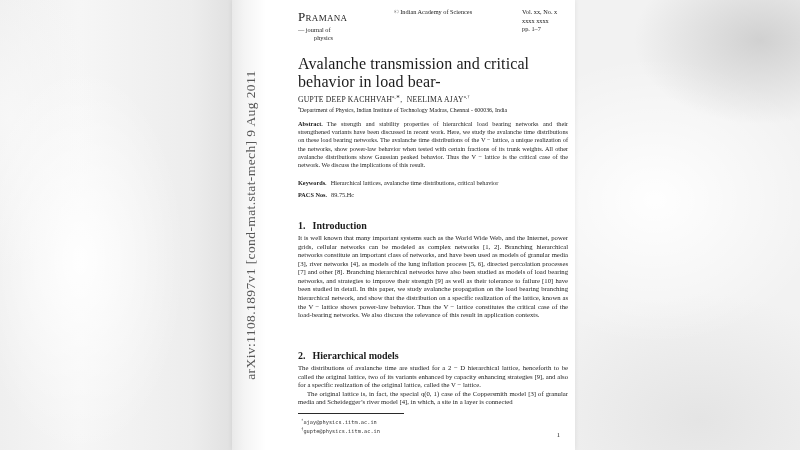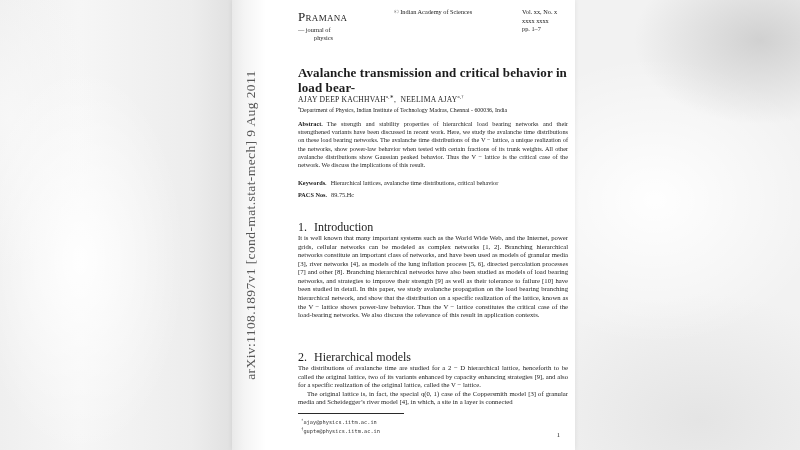--- a/index.html
+++ b/index.html
@@ -22,32 +22,32 @@
     display:flex;align-items:center;justify-content:center;}
   .arxiv-holder span{display:block;transform:rotate(-90deg);white-space:nowrap;
     font-size:13.5px;color:#575757;letter-spacing:.4px;font-family:"Liberation Serif",serif;}
   .content{position:absolute;left:66px;top:0;width:270px;height:450px;color:#1c1c1c;}
   .hdr{position:absolute;top:8px;left:0;width:270px;font-size:6.3px;line-height:1.35;}
   .hdr .jblock{position:absolute;left:0;top:0;width:58px;}
   .jname{font-variant:small-caps;letter-spacing:.3px;font-size:13px;}
   .jsub2{padding-left:16px;}
   .hdr .copy{position:absolute;left:0;top:0;width:270px;text-align:center;}
   .hdr .vblock{position:absolute;right:0;top:0;width:46px;text-align:left;}
-  .title{position:absolute;top:66px;left:0;width:270px;font-weight:bold;
-    font-size:13px;line-height:1.12;letter-spacing:.1px;}
+  .title{position:absolute;top:55px;left:0;width:270px;font-weight:normal;
+    font-size:16px;line-height:1.12;letter-spacing:.1px;}
   .authors{position:absolute;top:94px;left:0;width:270px;font-size:7.6px;letter-spacing:.25px;}
   .authors sup{font-size:4.8px;}
   .affil{position:absolute;top:105px;left:0;width:270px;font-size:5.9px;}
   .affil sup{font-size:4.2px;}
   .abstract{position:absolute;top:120px;left:0;width:270px;font-size:6.25px;
     line-height:1.31;text-align:justify;}
   .para-label{font-weight:bold;margin-right:4px;}
   .kw{position:absolute;top:179px;left:0;width:270px;font-size:6.25px;}
   .pacs{position:absolute;top:191px;left:0;width:270px;font-size:6.25px;}
-  .sec-h{position:absolute;left:0;width:270px;font-weight:normal;font-size:12px;}
+  .sec-h{position:absolute;left:0;width:270px;font-weight:bold;font-size:10px;}
   .sec-h .num{margin-right:7px;}
   .sec1-h{top:220px;}
   .sec1-p{position:absolute;top:234px;left:0;width:270px;font-size:6.7px;
     line-height:1.28;text-align:justify;}
   .sec2-h{top:350px;}
   .sec2-p{position:absolute;top:364px;left:0;width:270px;font-size:6.7px;
     line-height:1.28;text-align:justify;}
   .sec2-p .p2{text-indent:9px;}
   .fn-rule{position:absolute;top:413px;left:0;width:106px;border-top:1px solid #2a2a2a;}
   .fns{position:absolute;top:417px;left:3px;width:267px;
@@ -78,21 +78,21 @@
           <div>Vol. xx, No. x</div>
           <div>xxxx xxxx</div>
           <div>pp. 1–7</div>
         </div>
       </div>
 
       <div class="title">
         <div>Avalanche transmission and critical behavior in load bear-</div>
       </div>
 
-      <div class="authors"><span>AJAY DEEP KACHHVAH</span><sup>a,∗</sup><span>,&nbsp; </span><span>NEELIMA AJAY</span><sup>a,†</sup></div>
+      <div class="authors"><span>GUPTE DEEP KACHHVAH</span><sup>a,∗</sup><span>,&nbsp; </span><span>NEELIMA AJAY</span><sup>a,†</sup></div>
 
       <div class="affil"><sup>a</sup><span>Department of Physics, Indian Institute of Technology Madras, Chennai - 600036, India</span></div>
 
       <div class="abstract"><span class="para-label">Abstract.</span><span>The strength and stability properties of hierarchical load bearing networks and their strengthened variants have been discussed in recent work. Here, we study the avalanche time distributions on these load bearing networks. The avalanche time distributions of the V − lattice, a unique realization of the networks, show power-law behavior when tested with certain fractions of its trunk weights. All other avalanche distributions show Gaussian peaked behavior. Thus the V − lattice is the critical case of the network. We discuss the implications of this result.</span></div>
 
       <div class="kw"><span class="para-label">Keywords.</span><span>Hierarchical lattices, avalanche time distributions, critical behavior</span></div>
 
       <div class="pacs"><span class="para-label">PACS Nos.</span><span>89.75.Hc</span></div>
 
       <div class="sec-h sec1-h"><span class="num">1.</span><span>Introduction</span></div>

